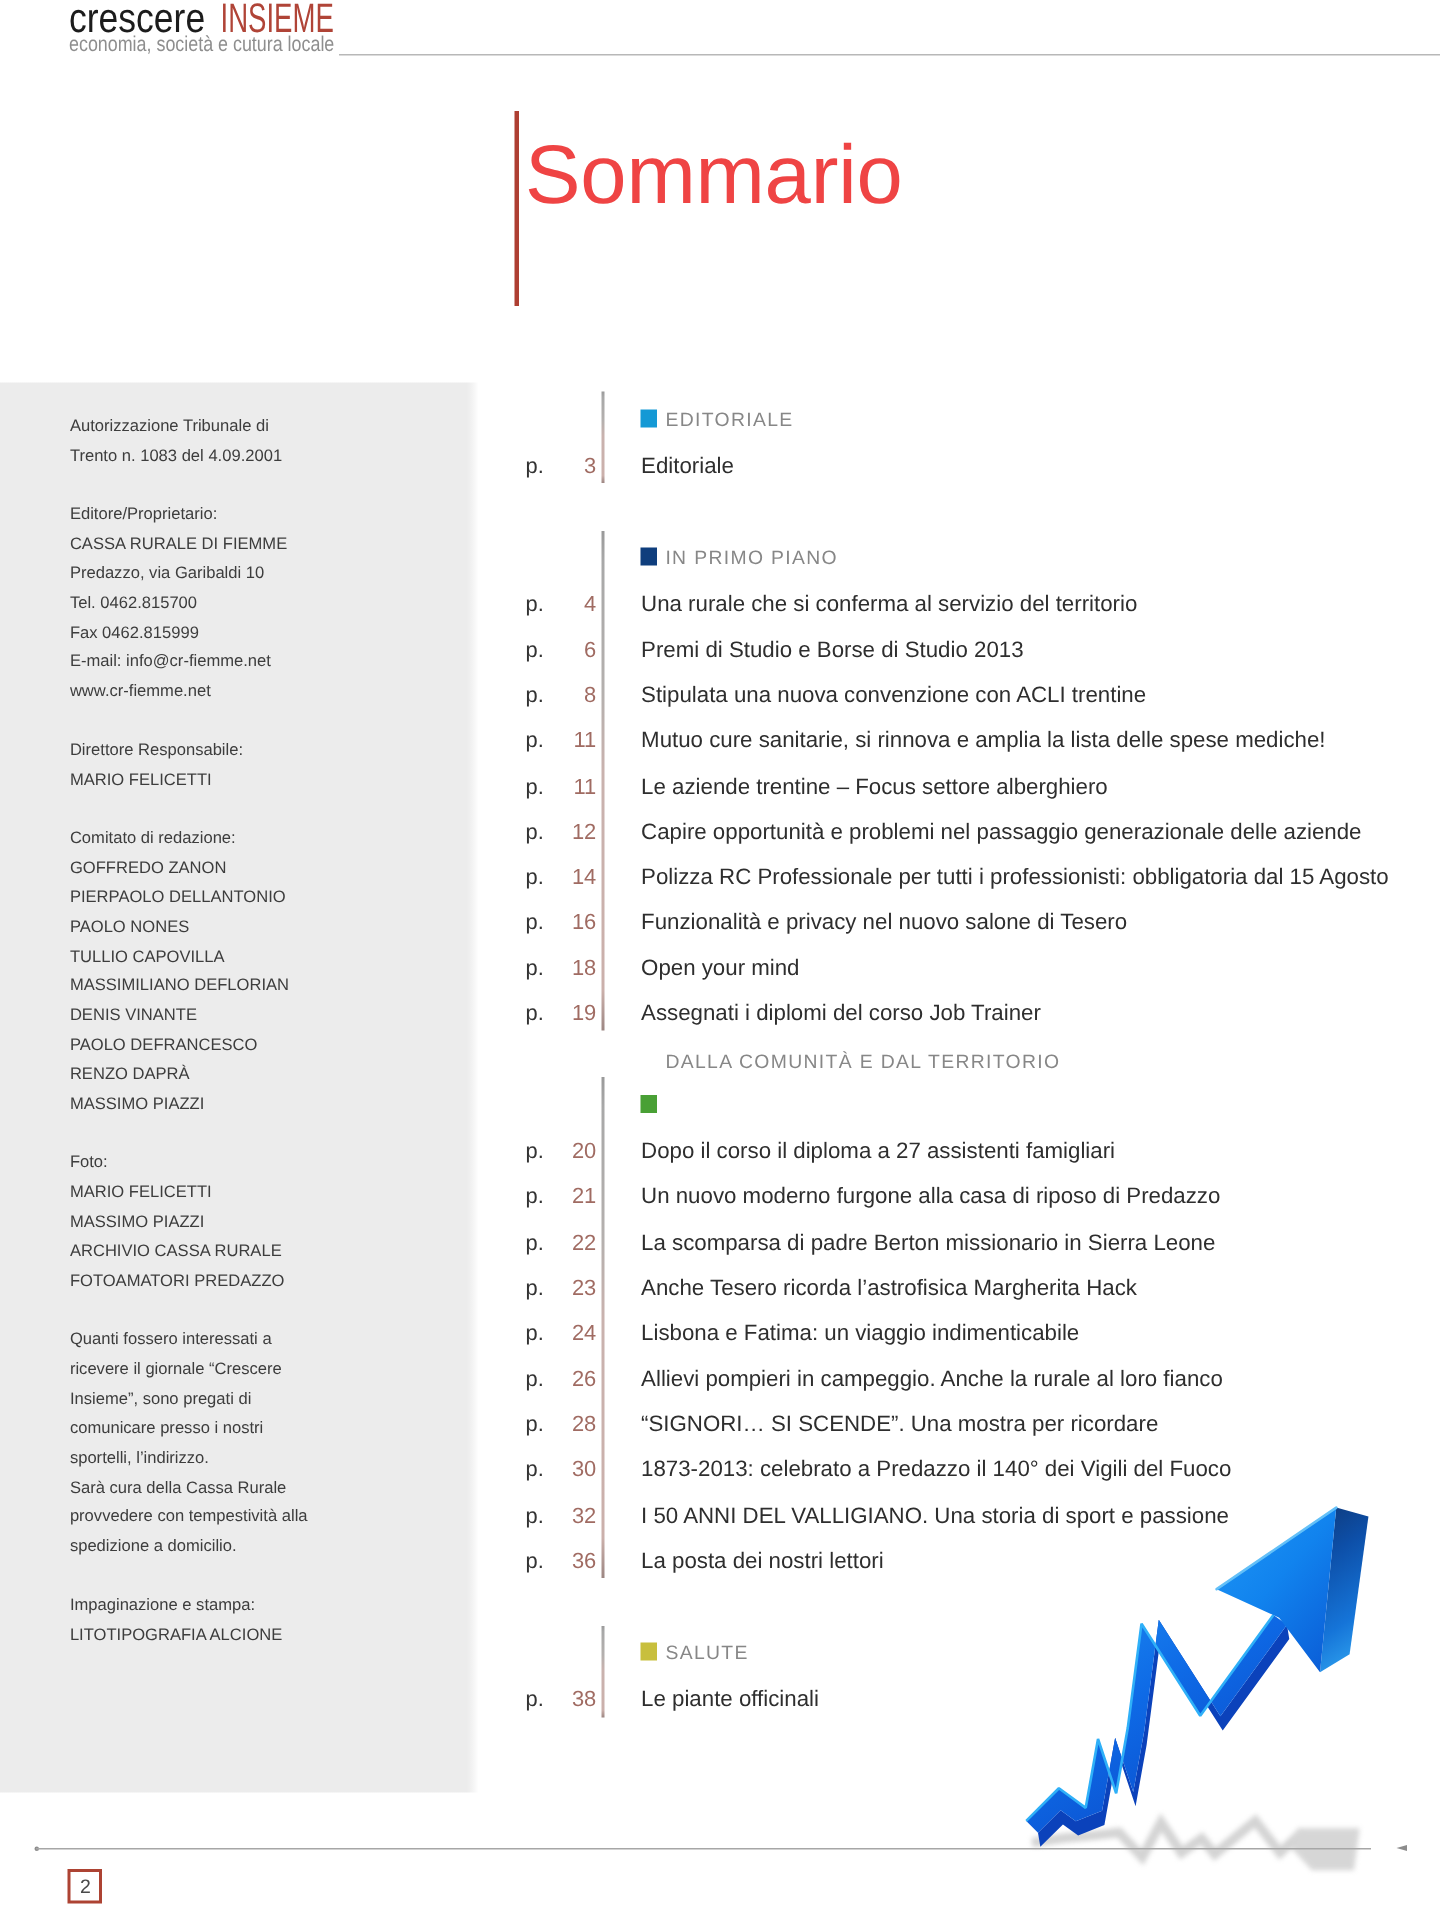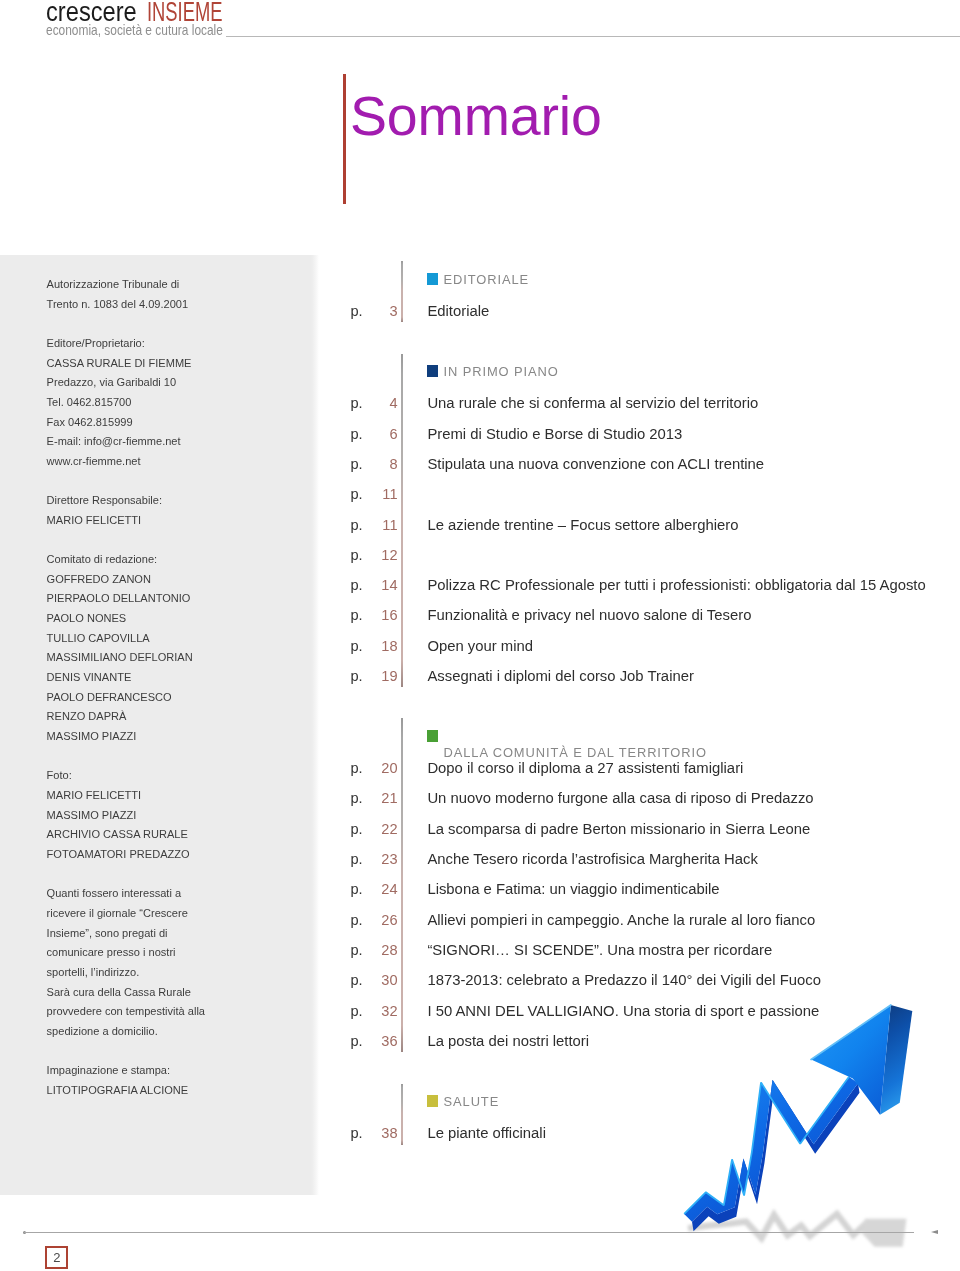--- a/index.html
+++ b/index.html
@@ -12,21 +12,21 @@
   .mast-title .w1{position:absolute;left:46.2px;top:-2.1px;font-size:27.5px;line-height:1;white-space:nowrap;
                   color:#1c1c1c;transform:scaleX(0.861);transform-origin:left top;}
   .mast-title .w2{position:absolute;left:146.7px;top:-2.1px;font-size:27.5px;line-height:1;white-space:nowrap;
                   color:#b04437;transform:scaleX(0.668);transform-origin:left top;}
   .mast-sub{position:absolute;left:46.2px;top:23.1px;font-size:14.2px;line-height:1;color:#8e8e8e;
             white-space:nowrap;transform:scaleX(0.84);transform-origin:left top;}
   .mast-rule{position:absolute;left:226px;top:35.5px;width:734px;height:1.2px;background:#b8b8b8;}
 
   
   .sommario-bar{position:absolute;left:343.3px;top:73.5px;width:2.6px;height:130.6px;background:#ae3f32;}
-  .sommario{position:absolute;left:350px;top:100.6px;font-size:55.5px;color:#a21caf;line-height:1;
+  .sommario{position:absolute;left:350px;top:100.6px;font-size:55.5px;color:#ef4444;line-height:1;
             font-weight:400;letter-spacing:-0.15px;text-align:center;}
   .sommario span{display:block;position:relative;top:-11.6px;}
 
   
   .colofon{position:absolute;left:0;top:255px;width:319px;height:940px;
            background:linear-gradient(to right,#ececec 0,#ececec 311px,#efefef 313px,#f6f6f6 316px,#fff 319px);}
   .colofon-inner{position:absolute;left:46.6px;top:275.0px;width:250px;font-size:11.05px;color:#3d3d3d;
                  line-height:19.65px;}
   .colofon-inner p{margin:0 0 19.65px 0;}
   .colofon-inner p:last-child{margin-bottom:0;}
@@ -104,29 +104,31 @@
         <span class="ti">Premi di Studio e Borse di Studio 2013</span>
       </div>
       <div class="row" style="top: 456.9px;">
         <span class="pp">p.</span>
         <span class="pn">8</span>
         <span class="ti">Stipulata una nuova convenzione con ACLI trentine</span>
       </div>
       <div class="row" style="top: 487.2px;">
         <span class="pp">p.</span>
         <span class="pn">11</span>
+        <span class="ti">Mutuo cure sanitarie, si rinnova e amplia la lista delle spese mediche!</span>
       </div>
       <div class="row" style="top: 517.5px;">
         <span class="pp">p.</span>
         <span class="pn">11</span>
         <span class="ti">Le aziende trentine – Focus settore alberghiero</span>
       </div>
       <div class="row" style="top: 547.8px;">
         <span class="pp">p.</span>
         <span class="pn">12</span>
+        <span class="ti">Capire opportunità e problemi nel passaggio generazionale delle aziende</span>
       </div>
       <div class="row" style="top: 578.1px;">
         <span class="pp">p.</span>
         <span class="pn">14</span>
         <span class="ti">Polizza RC Professionale per tutti i professionisti: obbligatoria dal 15 Agosto</span>
       </div>
       <div class="row" style="top: 608.4px;">
         <span class="pp">p.</span>
         <span class="pn">16</span>
         <span class="ti">Funzionalità e privacy nel nuovo salone di Tesero</span>
@@ -136,21 +138,21 @@
         <span class="pn">18</span>
         <span class="ti">Open your mind</span>
       </div>
       <div class="row" style="top: 669px;">
         <span class="pp">p.</span>
         <span class="pn">19</span>
         <span class="ti">Assegnati i diplomi del corso Job Trainer</span>
       </div>
       <div class="sec-bar" style="top: 718.3px; height: 333.8px;"></div>
       <div class="sec-sq" style="top: 730.1px; background: rgb(73, 160, 53);"></div>
-      <div class="sec-head" style="top: 747px;">DALLA COMUNITÀ E DAL TERRITORIO</div>
+      <div class="sec-head" style="top: 702px;">DALLA COMUNITÀ E DAL TERRITORIO</div>
       <div class="row" style="top: 761.1px;">
         <span class="pp">p.</span>
         <span class="pn">20</span>
         <span class="ti">Dopo il corso il diploma a 27 assistenti famigliari</span>
       </div>
       <div class="row" style="top: 791.4px;">
         <span class="pp">p.</span>
         <span class="pn">21</span>
         <span class="ti">Un nuovo moderno furgone alla casa di riposo di Predazzo</span>
       </div>

